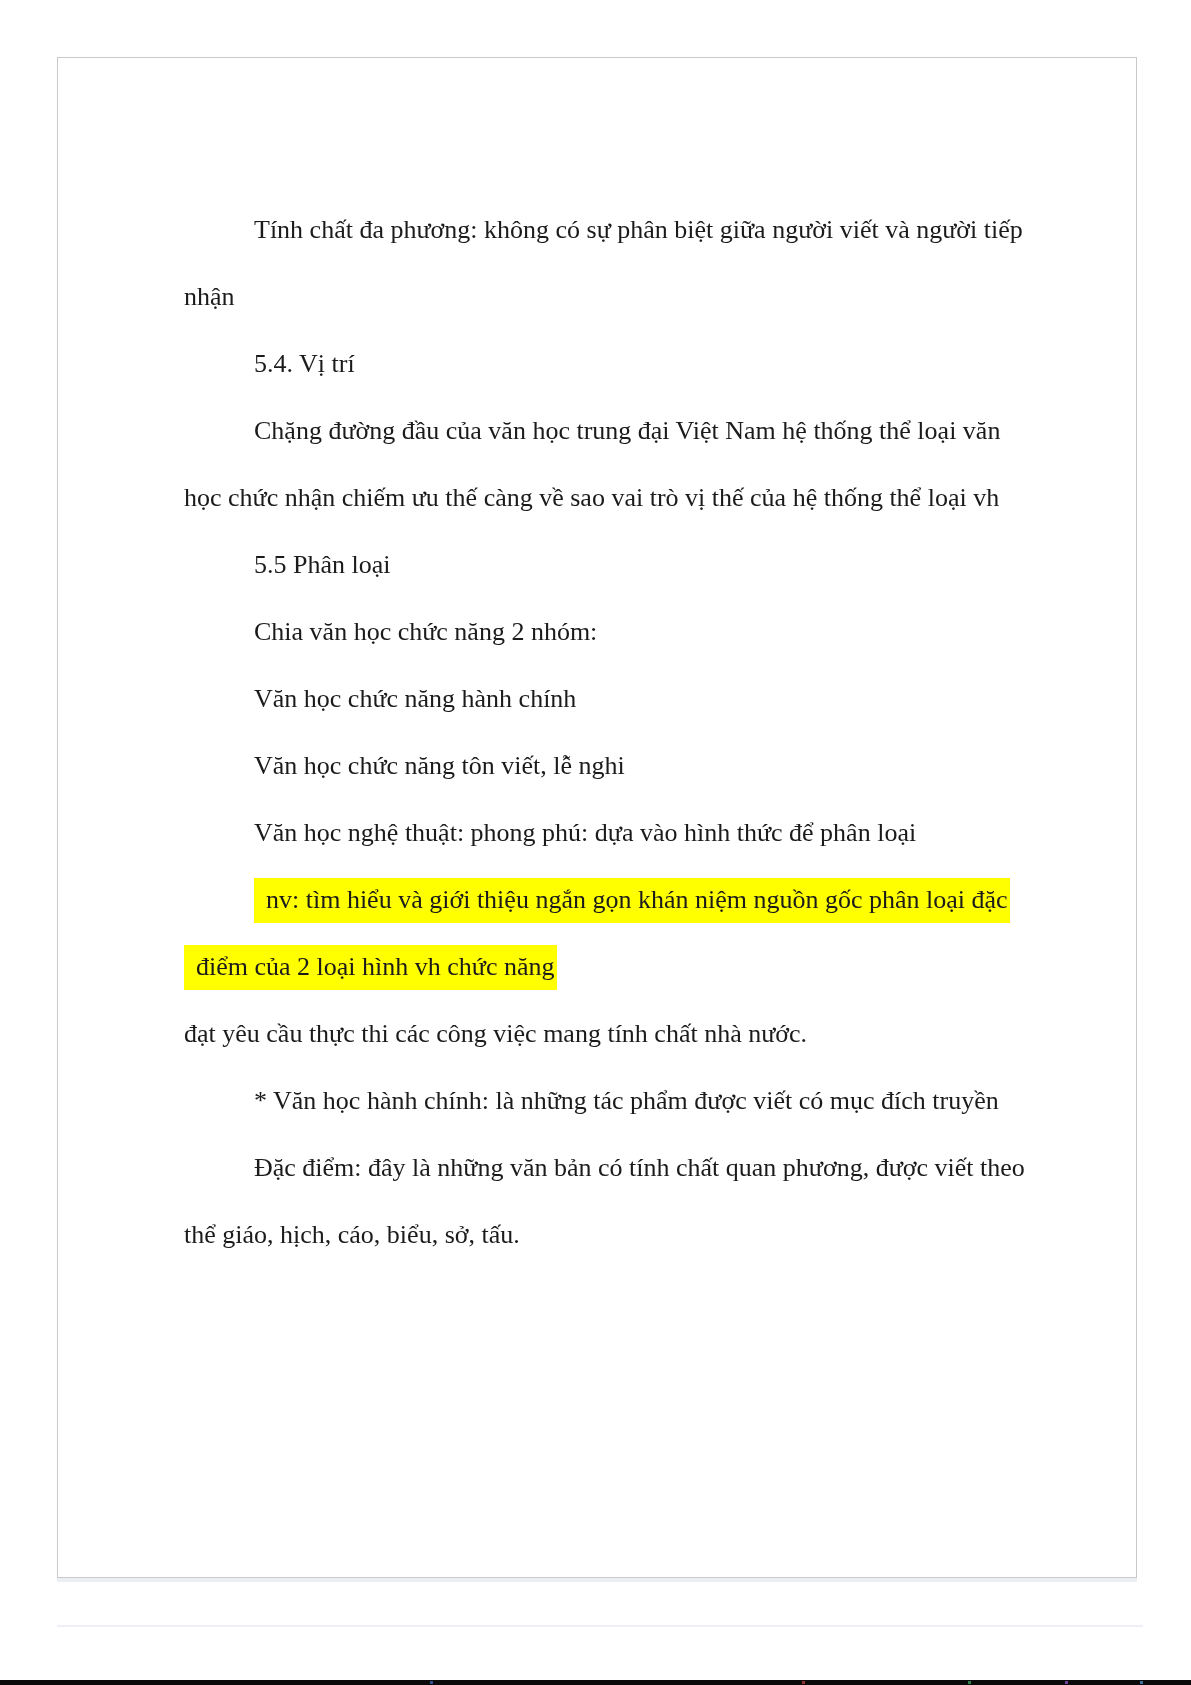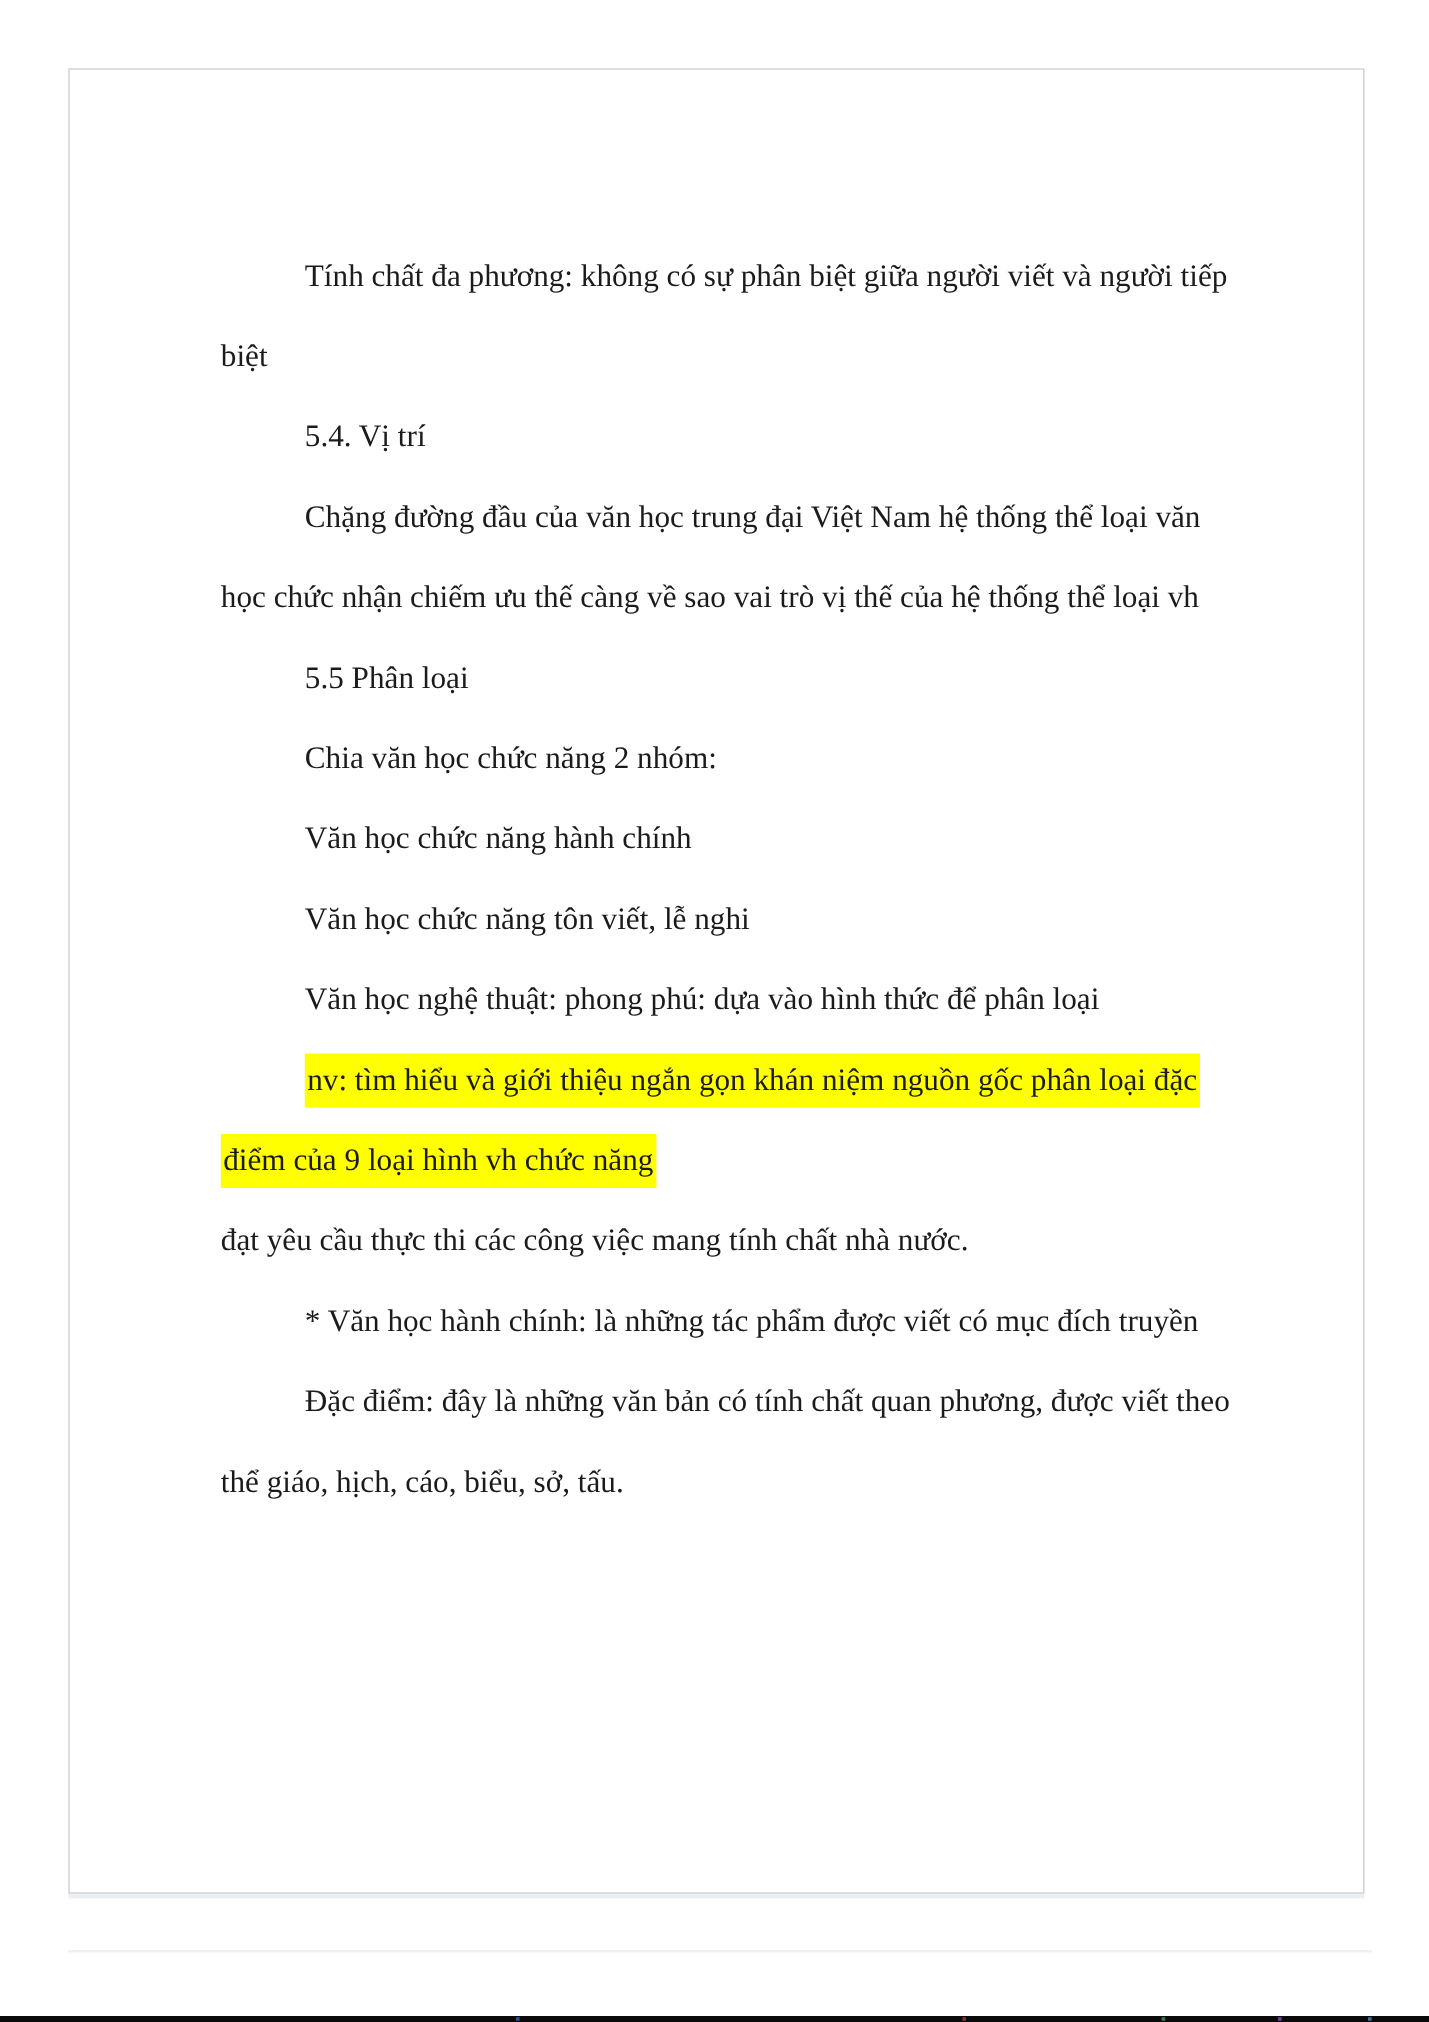--- a/index.html
+++ b/index.html
@@ -29,21 +29,21 @@
     font-size: 26px;
     line-height: 67px;
   }
   .line {
     white-space: nowrap;
     height: 67px;
   }
   .line.indent { padding-left: 70px; }
   .hl {
     background: #ffff00;
-    padding: 7px 2px 9px 2px;
+    padding: 7px 2px 9px 12px;
   }
   .page-gap-divider {
     position: absolute;
     left: 57px; top: 1625px;
     width: 1086px; height: 2px;
     background: #eef0f6;
   }
   .bottom-bar {
     position: absolute;
     left: 0; bottom: 0;
@@ -60,35 +60,35 @@
 </style>
 </head>
 <body>
 
 <div class="canvas">
 
   <div class="page">
     <div class="doc-text">
 
       <div class="line indent">Tính chất đa phương: không có sự phân biệt giữa người viết và người tiếp</div>
-      <div class="line">biệt</div>
+      <div class="line">nhận</div>
       <div class="line indent">5.4. Vị trí</div>
       <div class="line indent">Chặng đường đầu của văn học trung đại Việt Nam hệ thống thể loại văn</div>
       <div class="line">học chức nhận chiếm ưu thế càng về sao vai trò vị thế của hệ thống thể loại vh</div>
       <div class="line indent">5.5 Phân loại</div>
       <div class="line indent">Chia văn học chức năng 2 nhóm:</div>
       <div class="line indent">Văn học chức năng hành chính</div>
       <div class="line indent">Văn học chức năng tôn viết, lễ nghi</div>
       <div class="line indent">Văn học nghệ thuật: phong phú: dựa vào hình thức để phân loại</div>
 
       <div class="line indent">
         <span class="hl">nv: tìm hiểu và giới thiệu ngắn gọn khán niệm nguồn gốc phân loại đặc</span>
       </div>
       <div class="line">
-        <span class="hl">điểm của 9 loại hình vh chức năng</span>
+        <span class="hl">điểm của 2 loại hình vh chức năng</span>
       </div>
 
       <div class="line">đạt yêu cầu thực thi các công việc mang tính chất nhà nước.</div>
       <div class="line indent">* Văn học hành chính: là những tác phẩm được viết có mục đích truyền</div>
       <div class="line indent">Đặc điểm: đây là những văn bản có tính chất quan phương, được viết theo</div>
       <div class="line">thể giáo, hịch, cáo, biểu, sở, tấu.</div>
 
     </div>
   </div>
 

